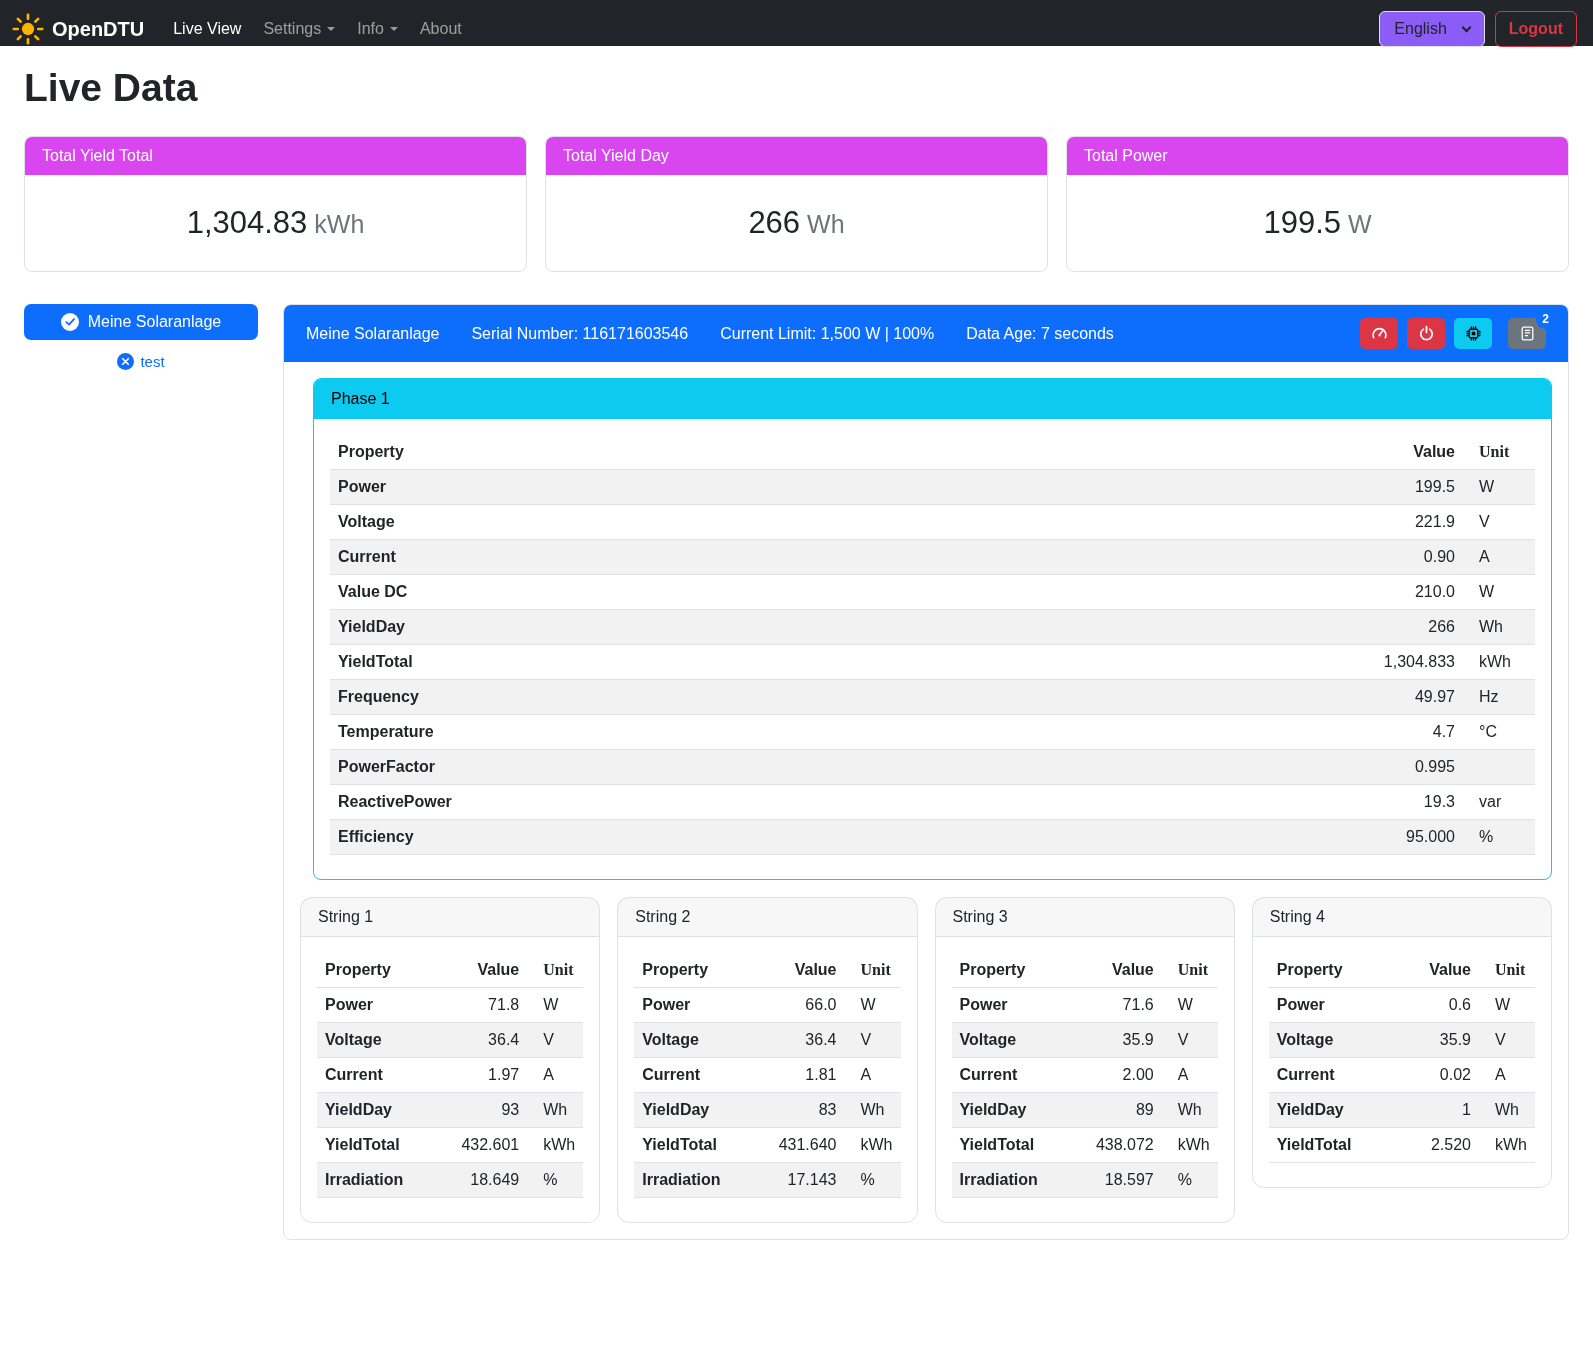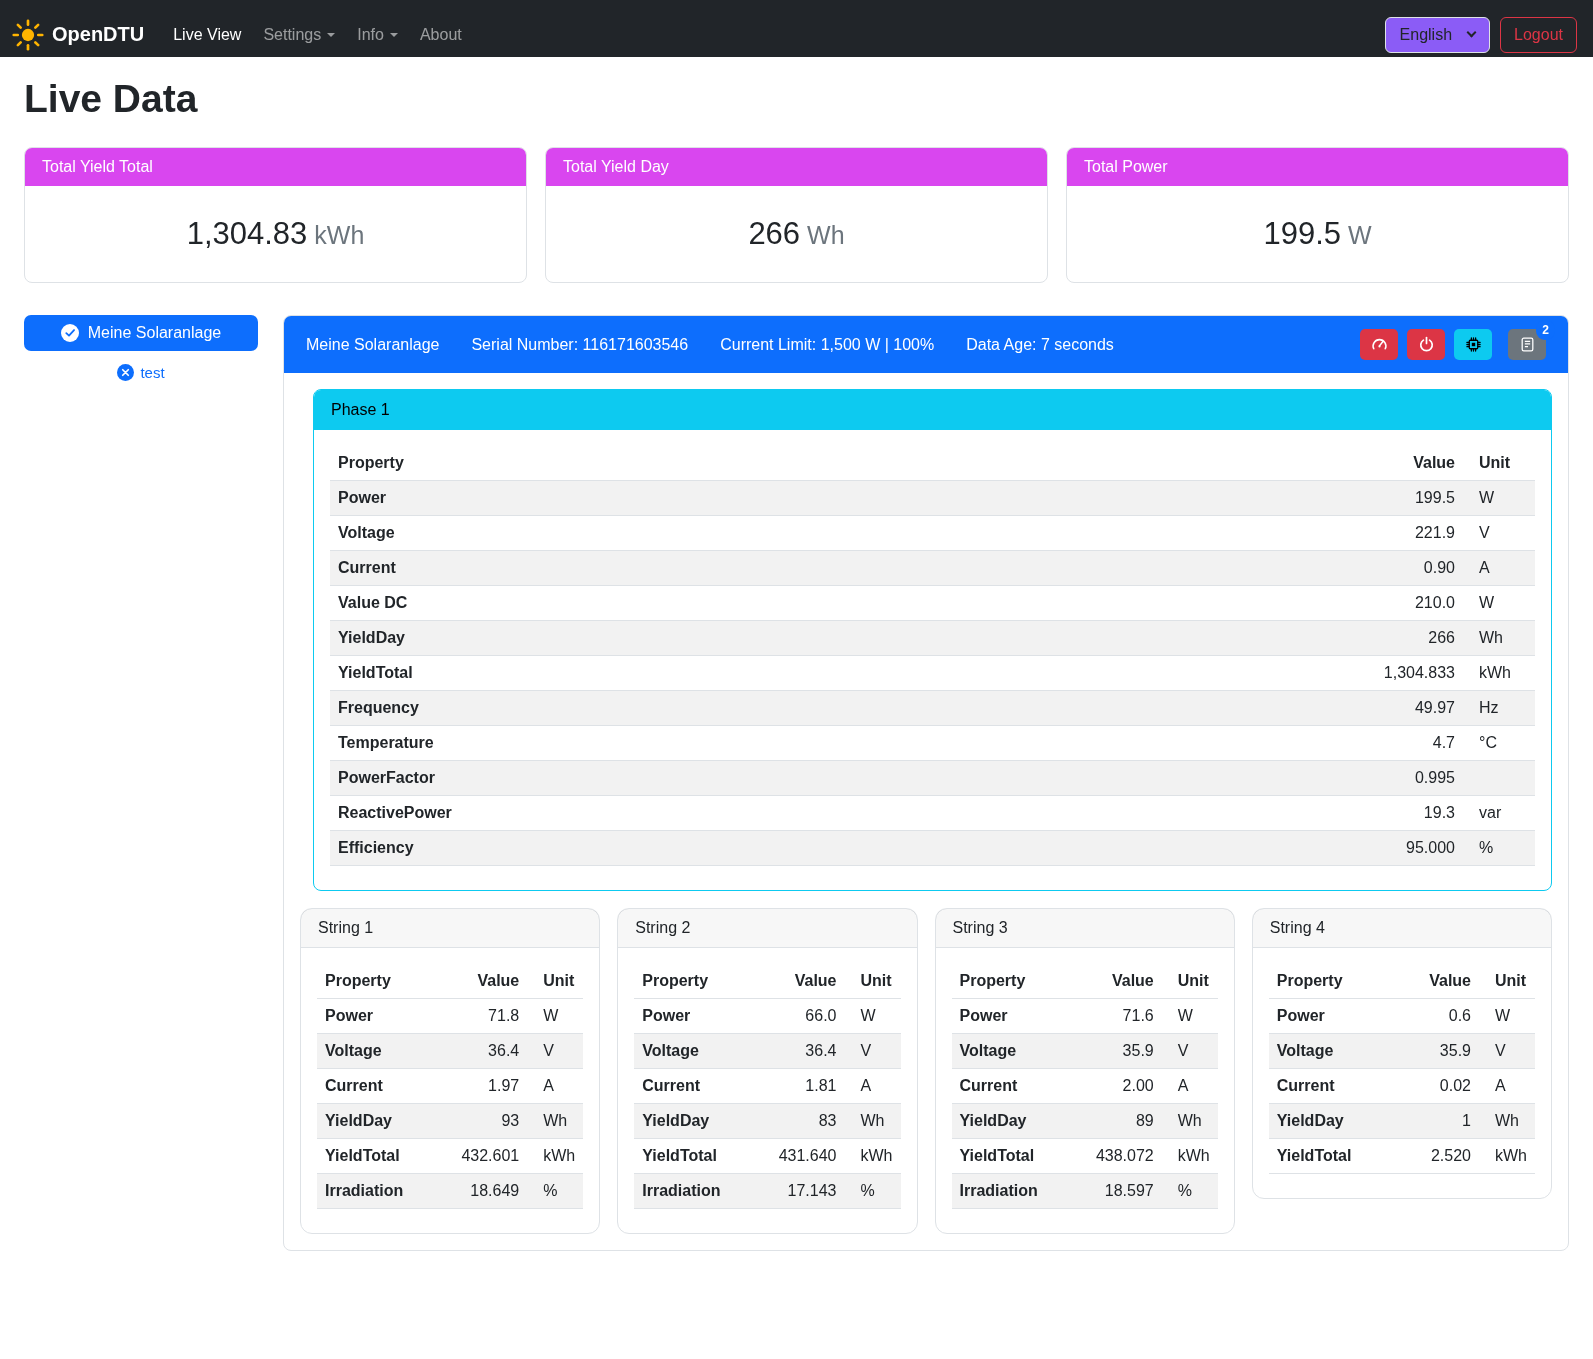--- a/index.html
+++ b/index.html
@@ -7,21 +7,21 @@
   body {
     font-family: "Liberation Sans", sans-serif;
     color: #212529;
     font-size: 16px;
     width: 1593px;
   }
 
   
   .navbar {
     background: #212529;
-    height: 57px;
+    height: 46px;
     display: flex;
     align-items: center;
     justify-content: space-between;
     padding: 12px 16px 0 12px;
   }
   .nav-left { display: flex; align-items: center; }
   .brand {
     display: flex; align-items: center; gap: 8px;
     color: #fff; font-size: 20px; font-weight: 700;
     margin-right: 18px; cursor: pointer; text-decoration: none;
@@ -46,21 +46,21 @@
     cursor: pointer; color: #212529;
   }
   .chev {
     width: 7px; height: 7px;
     border: solid #212529; border-width: 0 2px 2px 0;
     transform: rotate(45deg); margin-top: -4px;
   }
   .logout-btn {
     background: transparent; border: 1px solid #dc3545; color: #dc3545;
     border-radius: 6px; padding: 8px 13px; font-size: 16px;
-    font-family: inherit; cursor: pointer;
+    font-family: inherit; cursor: pointer; font-weight: bold;
   }
 
   
   .container { padding: 14px 24px 32px 24px; }
   h1 { font-size: 39px; font-weight: 700; margin: 6px 0 26px 0; color: #212529; }
 
   .cards-row {
     display: grid; grid-template-columns: repeat(3, 1fr);
     gap: 18px; margin-bottom: 32px;
   }
@@ -120,21 +120,21 @@
   .phase-body { padding: 16px 16px 24px 16px; }
 
   
   table { width: 100%; border-collapse: collapse; font-size: 16px; color: #212529; }
   th, td { padding: 8px; border-bottom: 1px solid #dee2e6; vertical-align: middle; }
   thead th { text-align: left; font-weight: 700; }
   .prop { text-align: left; font-weight: 700; }
   .val { text-align: right; font-weight: 400; }
   thead th.val { font-weight: 700; }
   .unit-col { text-align: left; padding-left: 16px; font-weight: 400; }
-  thead th.unit-col { font-weight: 700; }
+  thead th.unit-col { font-weight: 700; font-family: Liberation Serif, serif; }
   .phase-table .unit-col { width: 72px; }
   .string-table .unit-col { width: 54px; }
   .phase-table tbody tr:nth-child(odd) { background: rgba(0,0,0,.05); }
   .string-table tbody tr:nth-child(even) { background: rgba(0,0,0,.05); }
 
   
   .strings-row {
     display: grid; grid-template-columns: repeat(4, 1fr);
     gap: 17px; margin-top: 17px; align-items: start;
   }

